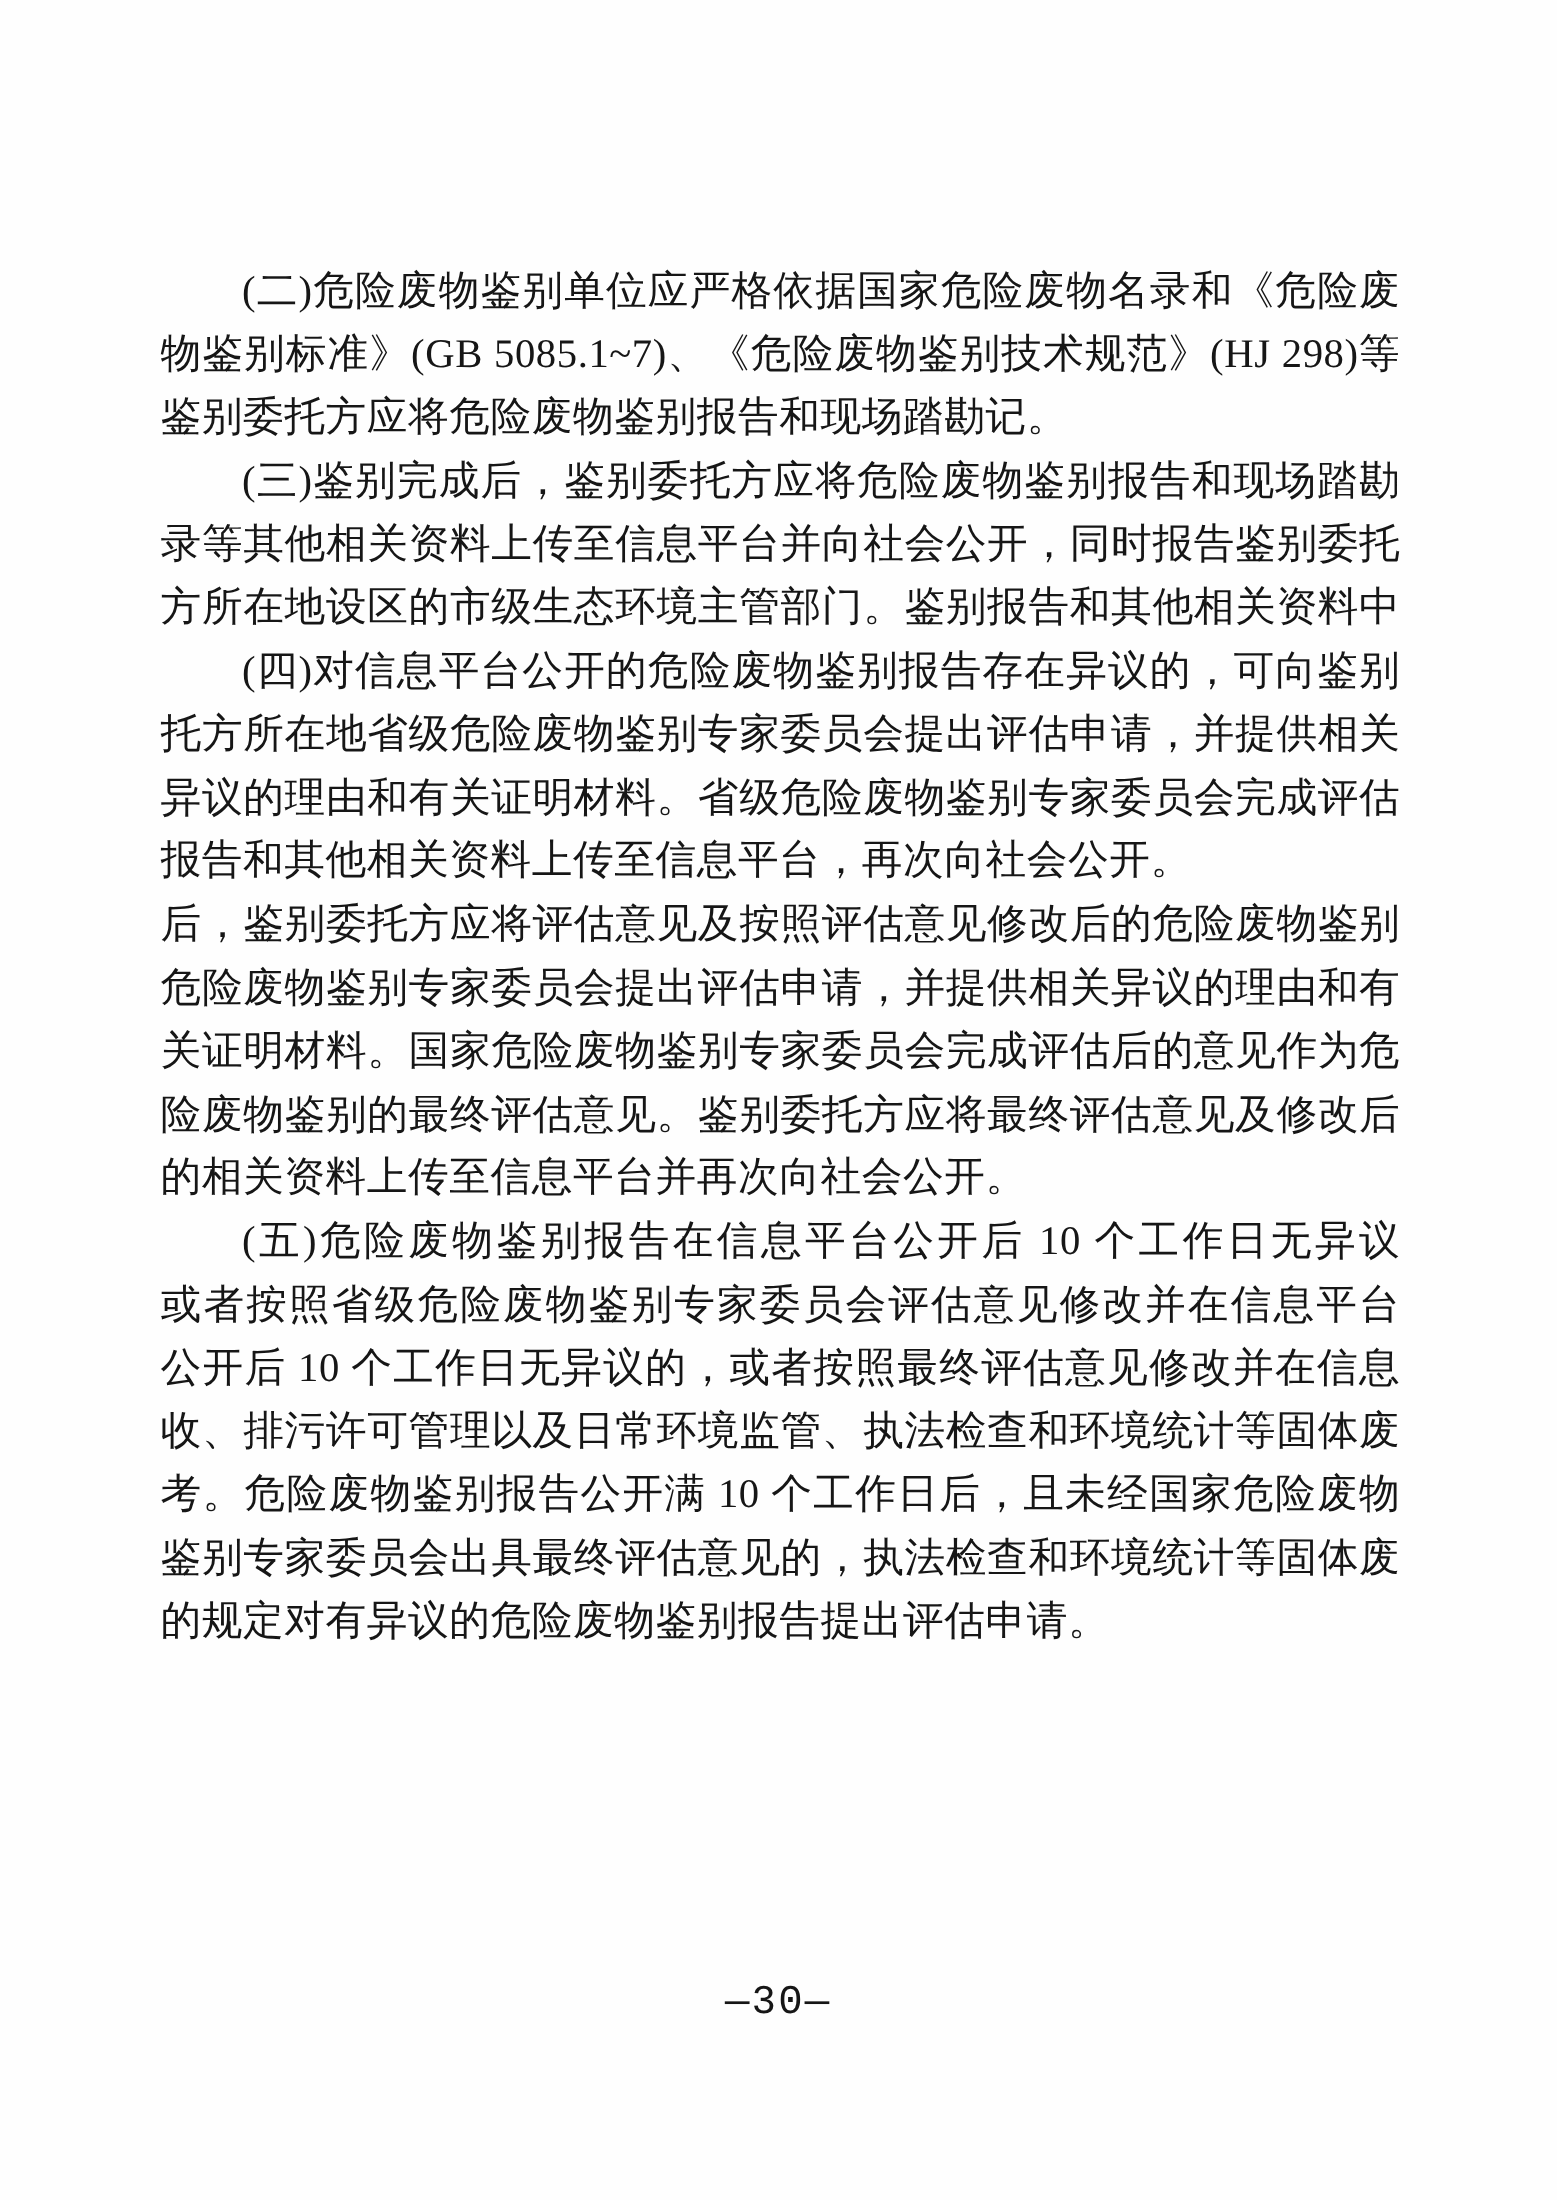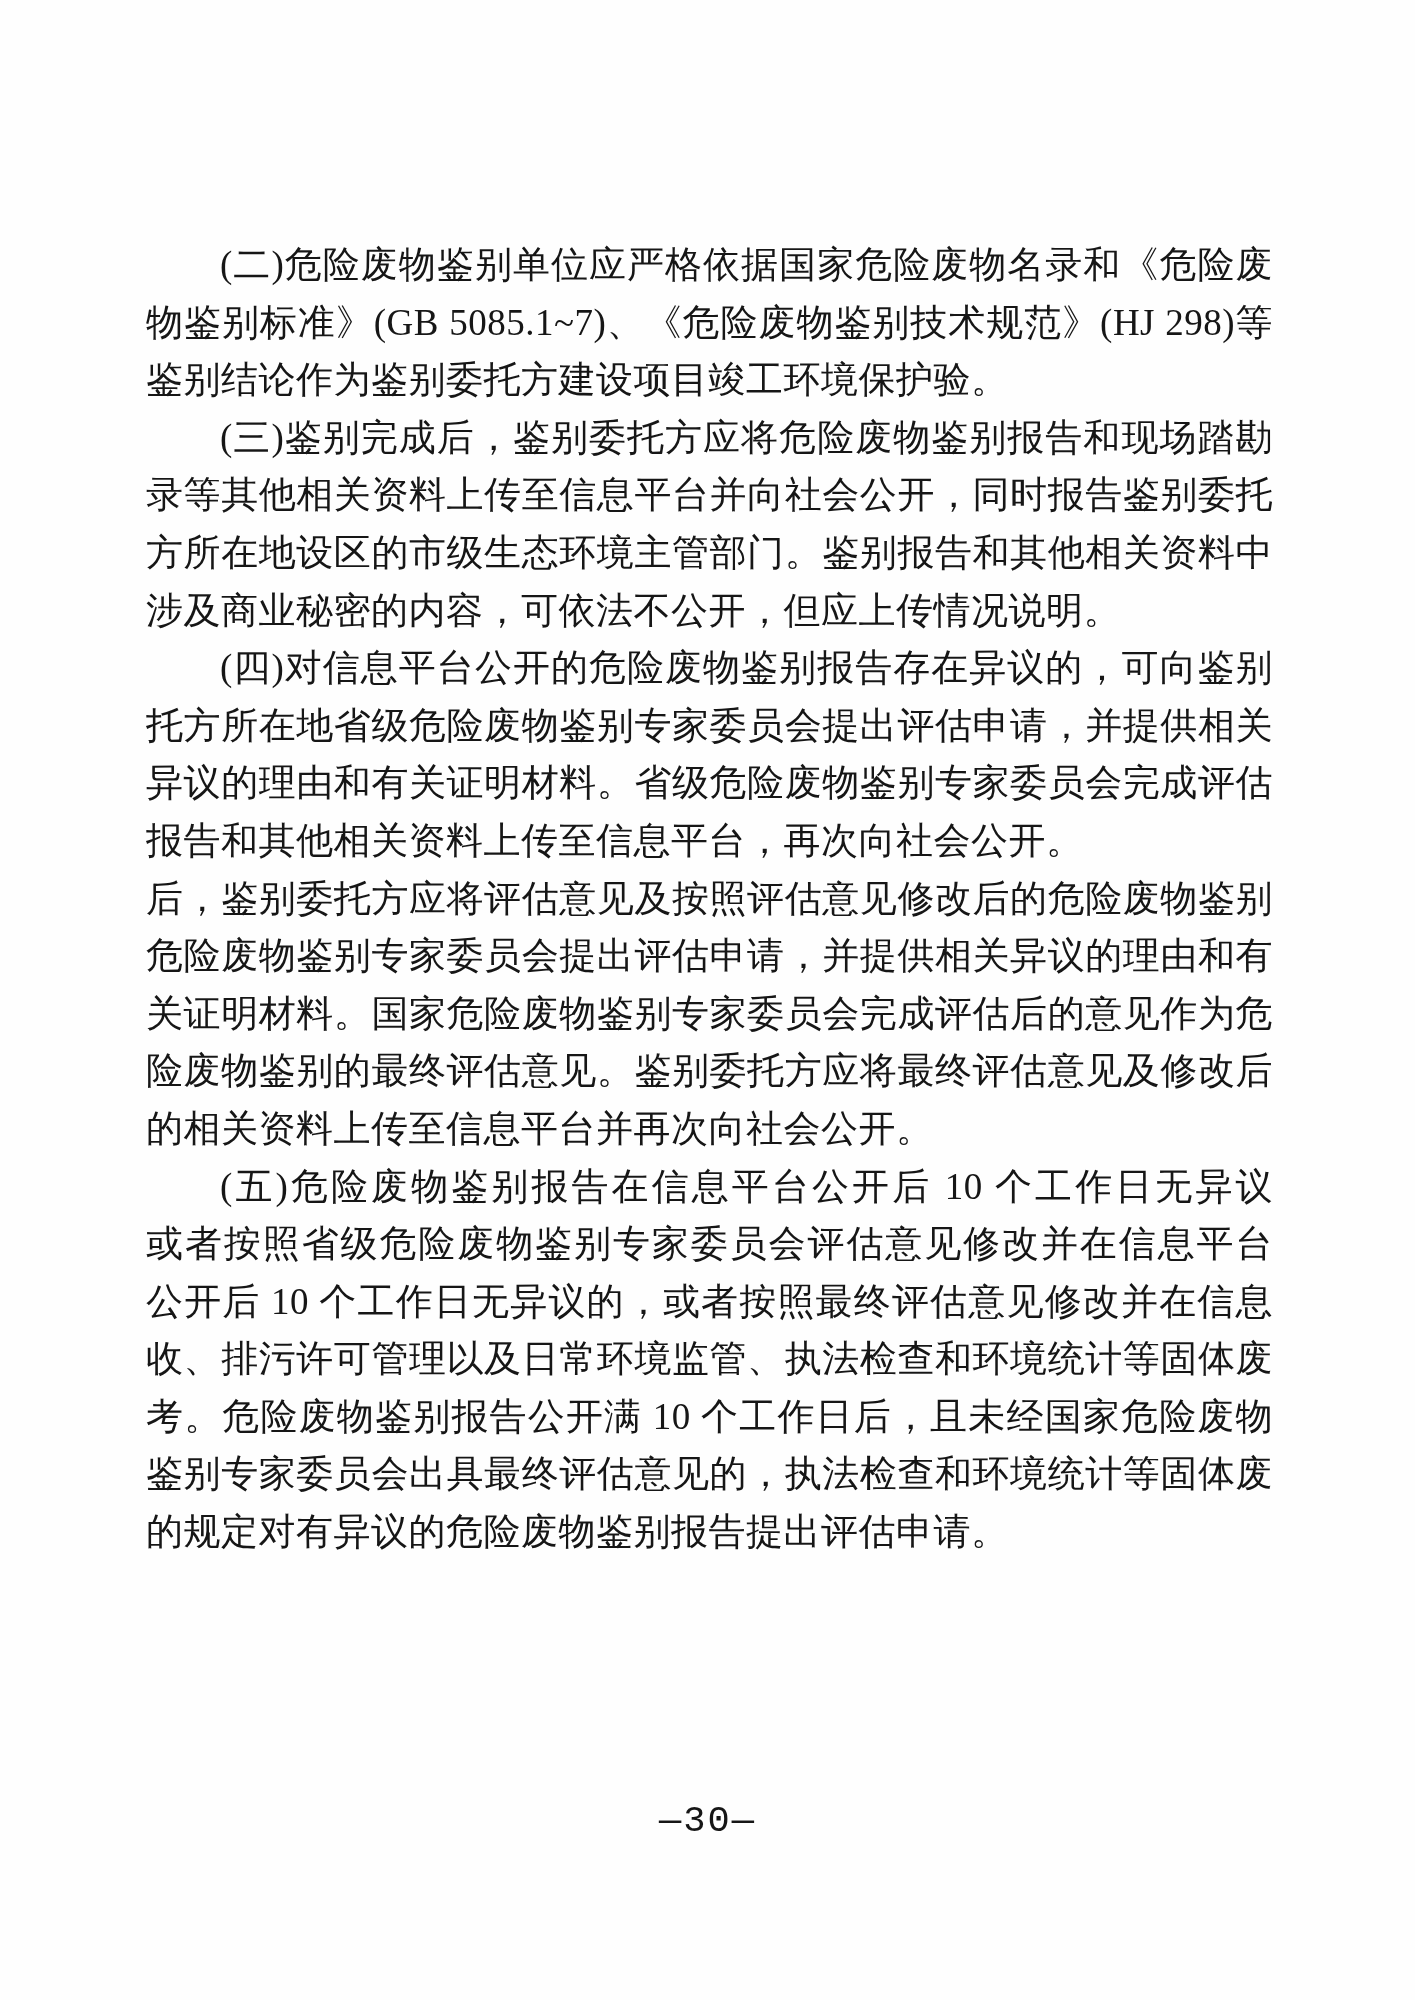--- a/index.html
+++ b/index.html
@@ -50,26 +50,25 @@
   }
 </style>
 </head>
 <body>
 
 <div class="page">
   <div class="content">
 
     <div class="line indent">(二)危险废物鉴别单位应严格依据国家危险废物名录和《危险废</div>
     <div class="line">物鉴别标准》(GB 5085.1~7)、《危险废物鉴别技术规范》(HJ 298)等</div>
-    <div class="line para-end">鉴别结论作为鉴别委托方建设项目竣工环境保护验。</div>
+    <div class="line para-end">鉴别委托方应将危险废物鉴别报告和现场踏勘记。</div>
 
     <div class="line indent">(三)鉴别完成后，鉴别委托方应将危险废物鉴别报告和现场踏勘记</div>
     <div class="line">录等其他相关资料上传至信息平台并向社会公开，同时报告鉴别委托</div>
     <div class="line">方所在地设区的市级生态环境主管部门。鉴别报告和其他相关资料中</div>
-    <div class="line para-end">涉及商业秘密的内容，可依法不公开，但应上传情况说明。</div>
 
     <div class="line indent">(四)对信息平台公开的危险废物鉴别报告存在异议的，可向鉴别委</div>
     <div class="line">托方所在地省级危险废物鉴别专家委员会提出评估申请，并提供相关</div>
     <div class="line">异议的理由和有关证明材料。省级危险废物鉴别专家委员会完成评估</div>
     <div class="line para-end">报告和其他相关资料上传至信息平台，再次向社会公开。</div>
     <div class="line">后，鉴别委托方应将评估意见及按照评估意见修改后的危险废物鉴别</div>
 
     <div class="line">危险废物鉴别专家委员会提出评估申请，并提供相关异议的理由和有</div>
     <div class="line">关证明材料。国家危险废物鉴别专家委员会完成评估后的意见作为危</div>
     <div class="line">险废物鉴别的最终评估意见。鉴别委托方应将最终评估意见及修改后</div>

